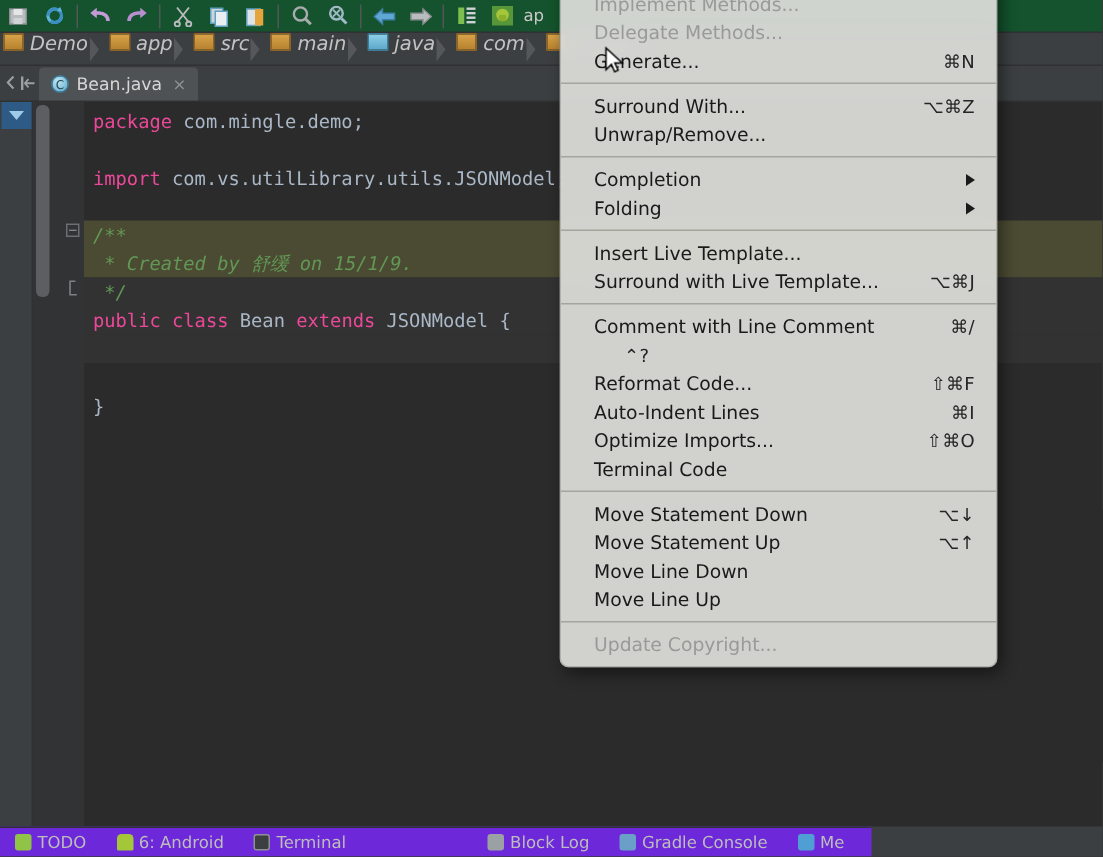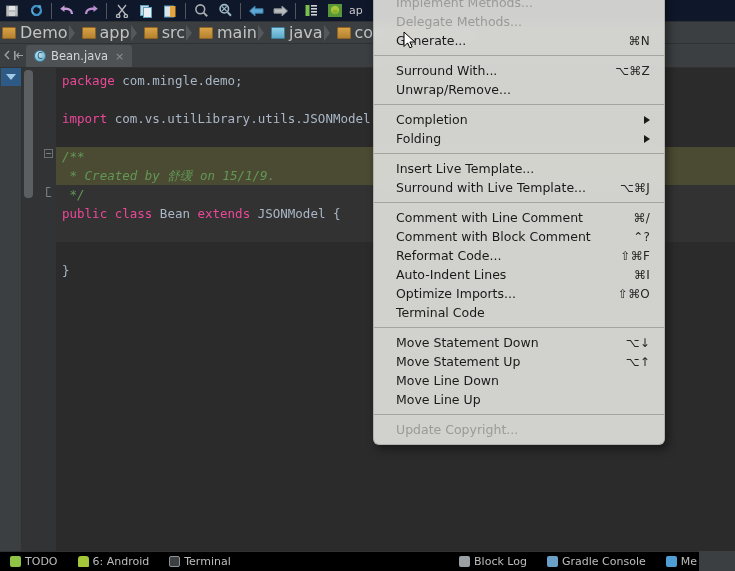--- a/index.html
+++ b/index.html
@@ -7,42 +7,42 @@
     width: 735px; height: 571px;
     background: #3c3f41;
     font-family: "DejaVu Sans", "Liberation Sans", sans-serif;
     overflow: hidden;
   }
   #root { position: relative; width: 735px; height: 571px; overflow: hidden; }
 
   
   .toolbar {
     position: absolute; left: 0; top: 0; width: 735px; height: 22px;
-    background: #0f172a; display: flex; align-items: center;
+    background: #14532d; display: flex; align-items: center;
     border-bottom: 1px solid #2f3133;
   }
   .tb-ico {
     width: 22px; height: 20px; margin: 0 1px; position: relative;
     display: flex; align-items: center; justify-content: center;
     font-size: 12px; line-height: 1;
   }
   .tb-sep { width: 1px; height: 16px; background: #525659; margin: 0 3px; }
   .tb-android-label {
     color: #c8c8c8; font-size: 11px; margin-left: 2px;
   }
 
   
   .crumbbar {
     position: absolute; left: 0; top: 22px; width: 735px; height: 22px;
     background: #3c3f41; display: flex; align-items: center;
     border-bottom: 1px solid #2f3133; overflow: hidden;
   }
   .crumb {
-    display: flex; align-items: center; height: 22px; padding: 0 4px 0 2px;
-    position: relative; color: #c3c3c3; font-size: 16px; white-space: nowrap;
+    display: flex; align-items: flex-start; height: 22px; padding: 0 4px 0 2px;
+    position: relative; color: #c3c3c3; font-size: 13px; white-space: nowrap; font-style: italic;
   }
   .crumb .cicon {
     width: 14px; height: 12px; margin-right: 4px; border-radius: 1px;
     background: linear-gradient(#d8a248, #b5822f);
     border: 1px solid #8d6425; position: relative; flex: none;
   }
   .crumb.blue .cicon { background: linear-gradient(#8fd0e8, #5ba8c9); border-color: #3d7d99; }
   .crumb .chev {
     position: absolute; right: -5px; top: 3px; width: 8px; height: 16px;
   }
@@ -114,22 +114,22 @@
   }
   .ln { position: relative; height: 19px; white-space: pre; padding-left: 6px; }
   .ln.hl-comment { background: #4b4b33; }
   .ln.hl-line { background: #323232; }
   .kw { color: #ec4899; }
   .txt { color: #a9b7c6; text-align: center; }
   .cmt { color: #629755; font-style: italic; }
 
   
   .statusbar {
-    position: absolute; left: 0; top: 551px; width: 699px; height: 20px;
-    background: #000000; border-top: 1px solid #2f3133;
+    position: absolute; left: 0; top: 551px; width: 581px; height: 20px;
+    background: #6d28d9; border-top: 1px solid #2f3133;
     display: flex; align-items: center; color: #bdbdbd; font-size: 11px; text-align: right;
   }
   .sb-item { display: flex; align-items: center; gap: 4px; padding: 0 10px; white-space: nowrap; }
   .sb-spacer { flex: 1; }
   .sb-sq { width: 11px; height: 11px; border-radius: 2px; flex: none; }
 
   
   .ctxmenu {
     position: absolute; left: 373px; top: -12px; width: 292px;
     background: rgba(222,222,218,0.93);
@@ -379,21 +379,20 @@
       <div class="mi">
         <span class="lbl">Surround with Live Template...</span>
         <span class="sc">⌥⌘J</span>
       </div>
       <div class="msep"></div>
       <div class="mi">
         <span class="lbl">Comment with Line Comment</span>
         <span class="sc">⌘/</span>
       </div>
       <div class="mi">
-        <span class="lbl">Comment with Block Comment</span>
         <span class="sc">⌃?</span>
       </div>
       <div class="mi">
         <span class="lbl">Reformat Code...</span>
         <span class="sc">⇧⌘F</span>
       </div>
       <div class="mi">
         <span class="lbl">Auto-Indent Lines</span>
         <span class="sc">⌘I</span>
       </div>
@@ -444,19 +443,19 @@
     </div>
     <div class="sb-spacer"></div>
     <div class="sb-item">
       <span class="sb-sq" style="background:#9aa0a3"></span>
       <span>Block Log</span>
     </div>
     <div class="sb-item">
       <span class="sb-sq" style="background:#6aa0c8"></span>
       <span>Gradle Console</span>
     </div>
-    <div class="sb-item" style="padding-right:2px">
+    <div class="sb-item" style="padding-right:18px">
       <span class="sb-sq" style="background:#4f9fd4"></span>
       <span>Me</span>
     </div>
   </div>
 
 </div>
 
 </body></html>

